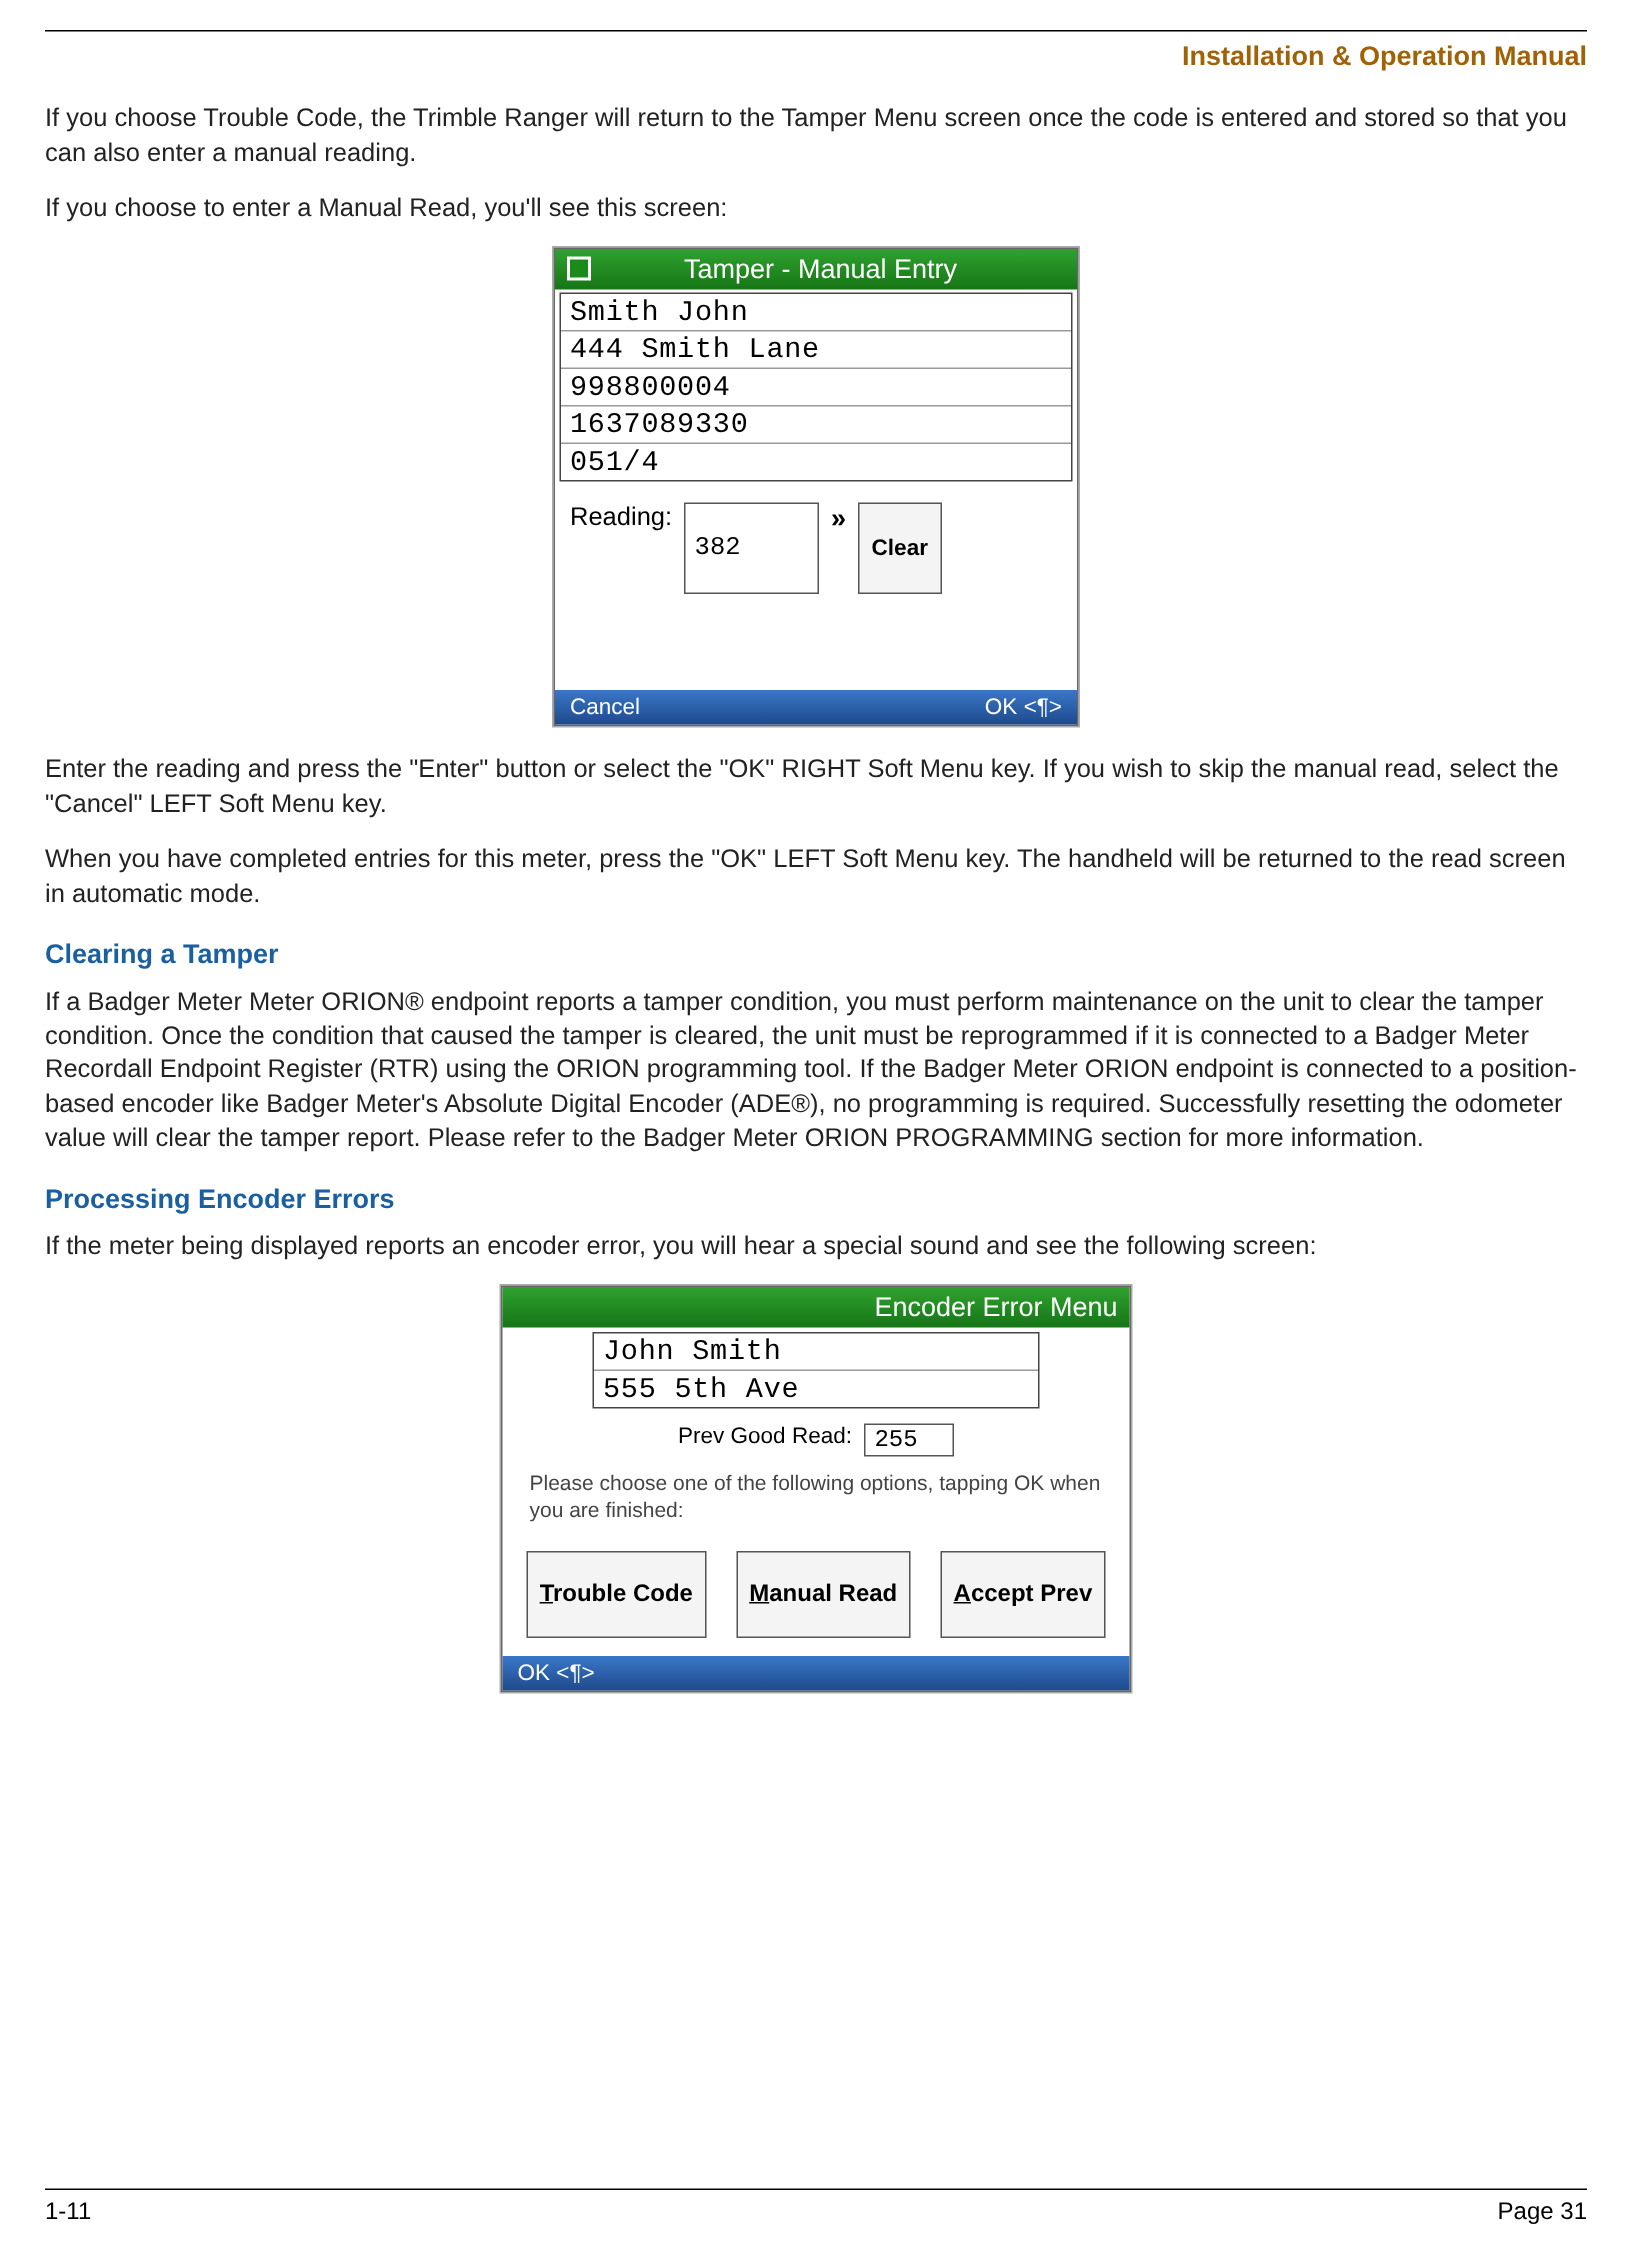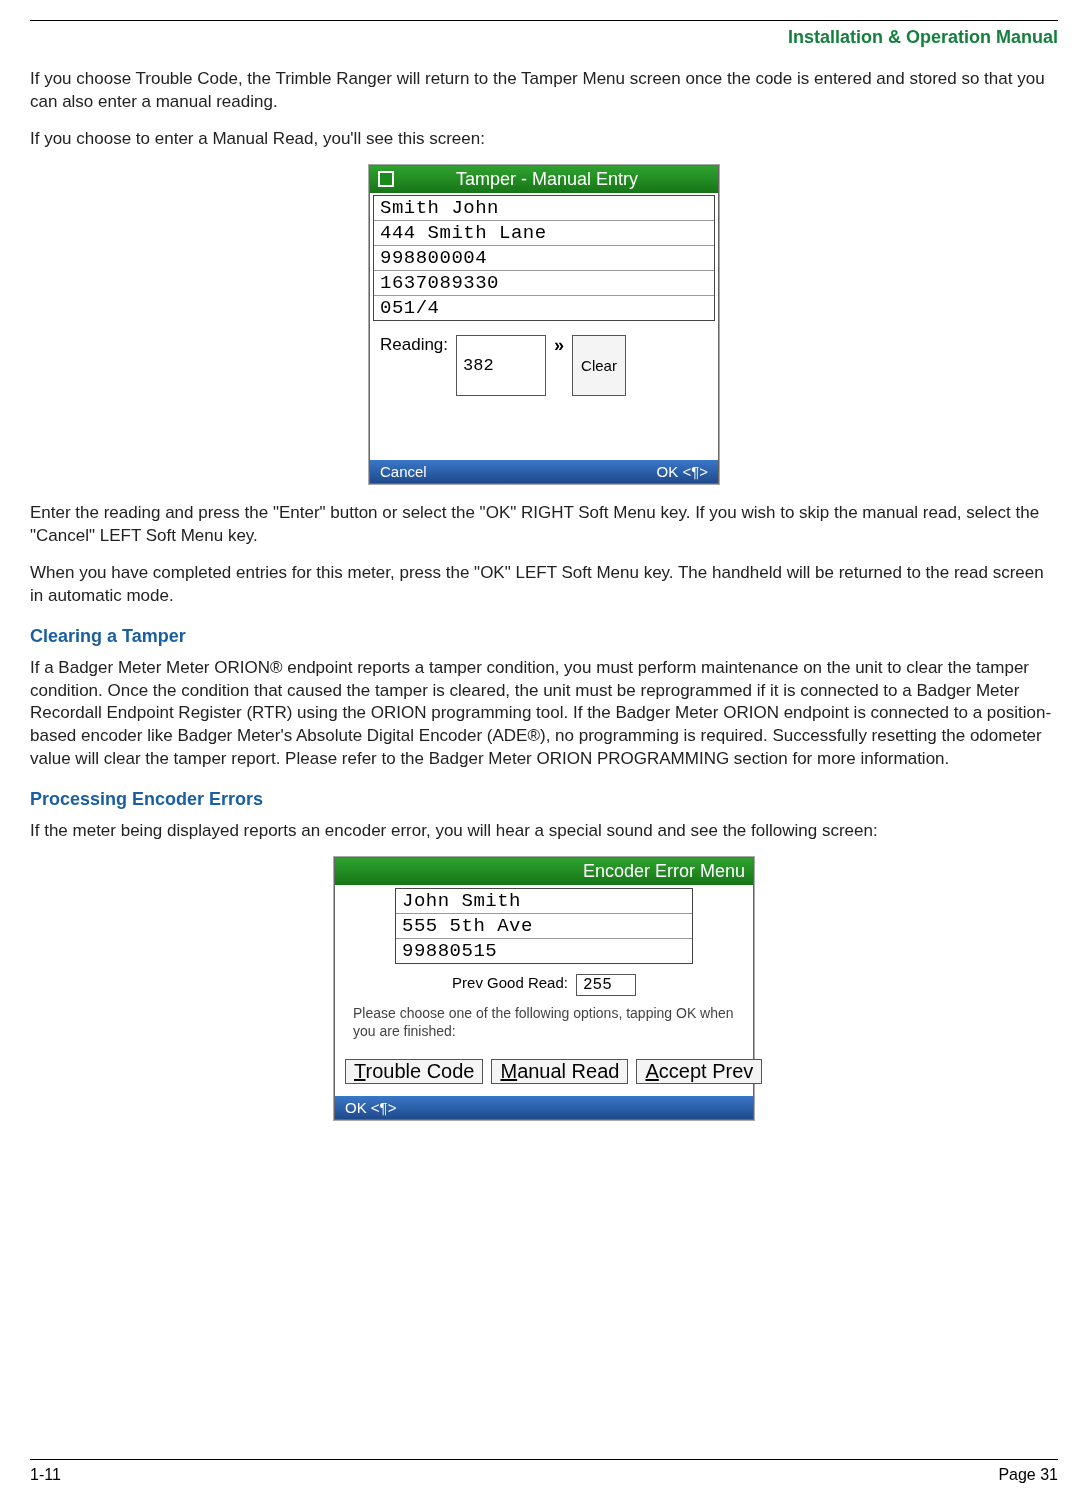--- a/index.html
+++ b/index.html
@@ -10,21 +10,21 @@
     background: #fff;
     width: 1088px;
     height: 1506px;
     position: relative;
     padding: 20px 30px 0;
   }
   .top-rule { border-top: 1.5px solid #000; margin-bottom: 6px; }
   .header-title {
     text-align: right;
     font-weight: 700;
-    color: #15803d;
+    color: #a16207;
     font-size: 18px;
     margin-bottom: 20px;
   }
   .body-para {
     font-size: 17px;
     line-height: 1.35;
     margin-bottom: 14px;
     color: #222;
   }
   .section-heading {
@@ -85,30 +85,31 @@
     font-size:17px;
   }
   .read-input{
     border:1px solid #555; width:90px; padding:20px 6px;
     font-family:"Courier New",monospace; font-size:17px;
   }
   .btn {
     border:1px solid #555; background:#f4f4f4;
     padding:2px 8px; font-size:15px;
     font-family: Tahoma, sans-serif;
+    font-weight: bold;
   }
   .chev { font-weight:bold; font-size:18px; }
 
   
   .info-list2 { border:1px solid #444; margin: 3px 60px 6px 60px; }
   .prev-row { display:flex; align-items:flex-start; justify-content:center; gap:8px; font-size:15px; padding:4px 0;}
   .prev-row input { border:1px solid #555; width:60px; padding:1px 6px; font-family:"Courier New",monospace; font-size:16px;}
   .hint { font-size:14px; color:#444; padding:4px 18px 10px; line-height:1.3;}
   .btn-row { display:flex; justify-content:space-around; padding:8px 10px 12px; gap:8px;}
-  .btn-row .btn { flex:0 0 auto; padding:0 8px; font-size:20px;}
+  .btn-row .btn { flex:0 0 auto; padding:19px 8px; font-size:16px;}
   .btn .u { text-decoration: underline; }
 
   .footer {
     position:absolute; left:30px; right:30px; bottom:22px;
   }
   .footer-rule { border-top:1.5px solid #000; margin-bottom:6px;}
   .footer-row { display:flex; justify-content:space-between; font-size:16px;}
 </style>
 </head>
 <body>
@@ -156,21 +157,20 @@
 <p class="body-para">If the meter being displayed reports an encoder error, you will hear a special sound and see the following screen:</p>
 
 <div class="fig-wrap">
   <div class="device-screen" style="width:420px;">
     <div class="title-bar" style="justify-content:flex-end;">
       <span>Encoder Error Menu</span>
     </div>
     <div class="info-list2">
       <div class="info-row">John Smith</div>
       <div class="info-row">555 5th Ave</div>
-      <div class="info-row">99880515</div>
     </div>
     <div class="prev-row">
       <span>Prev Good Read:</span>
       <input value="255" style="">
     </div>
     <div class="hint">Please choose one of the following options, tapping OK when you are finished:</div>
     <div class="btn-row">
       <button class="btn"><span class="u">T</span><span>rouble Code</span></button>
       <button class="btn"><span class="u">M</span><span>anual Read</span></button>
       <button class="btn"><span class="u">A</span><span>ccept Prev</span></button>

